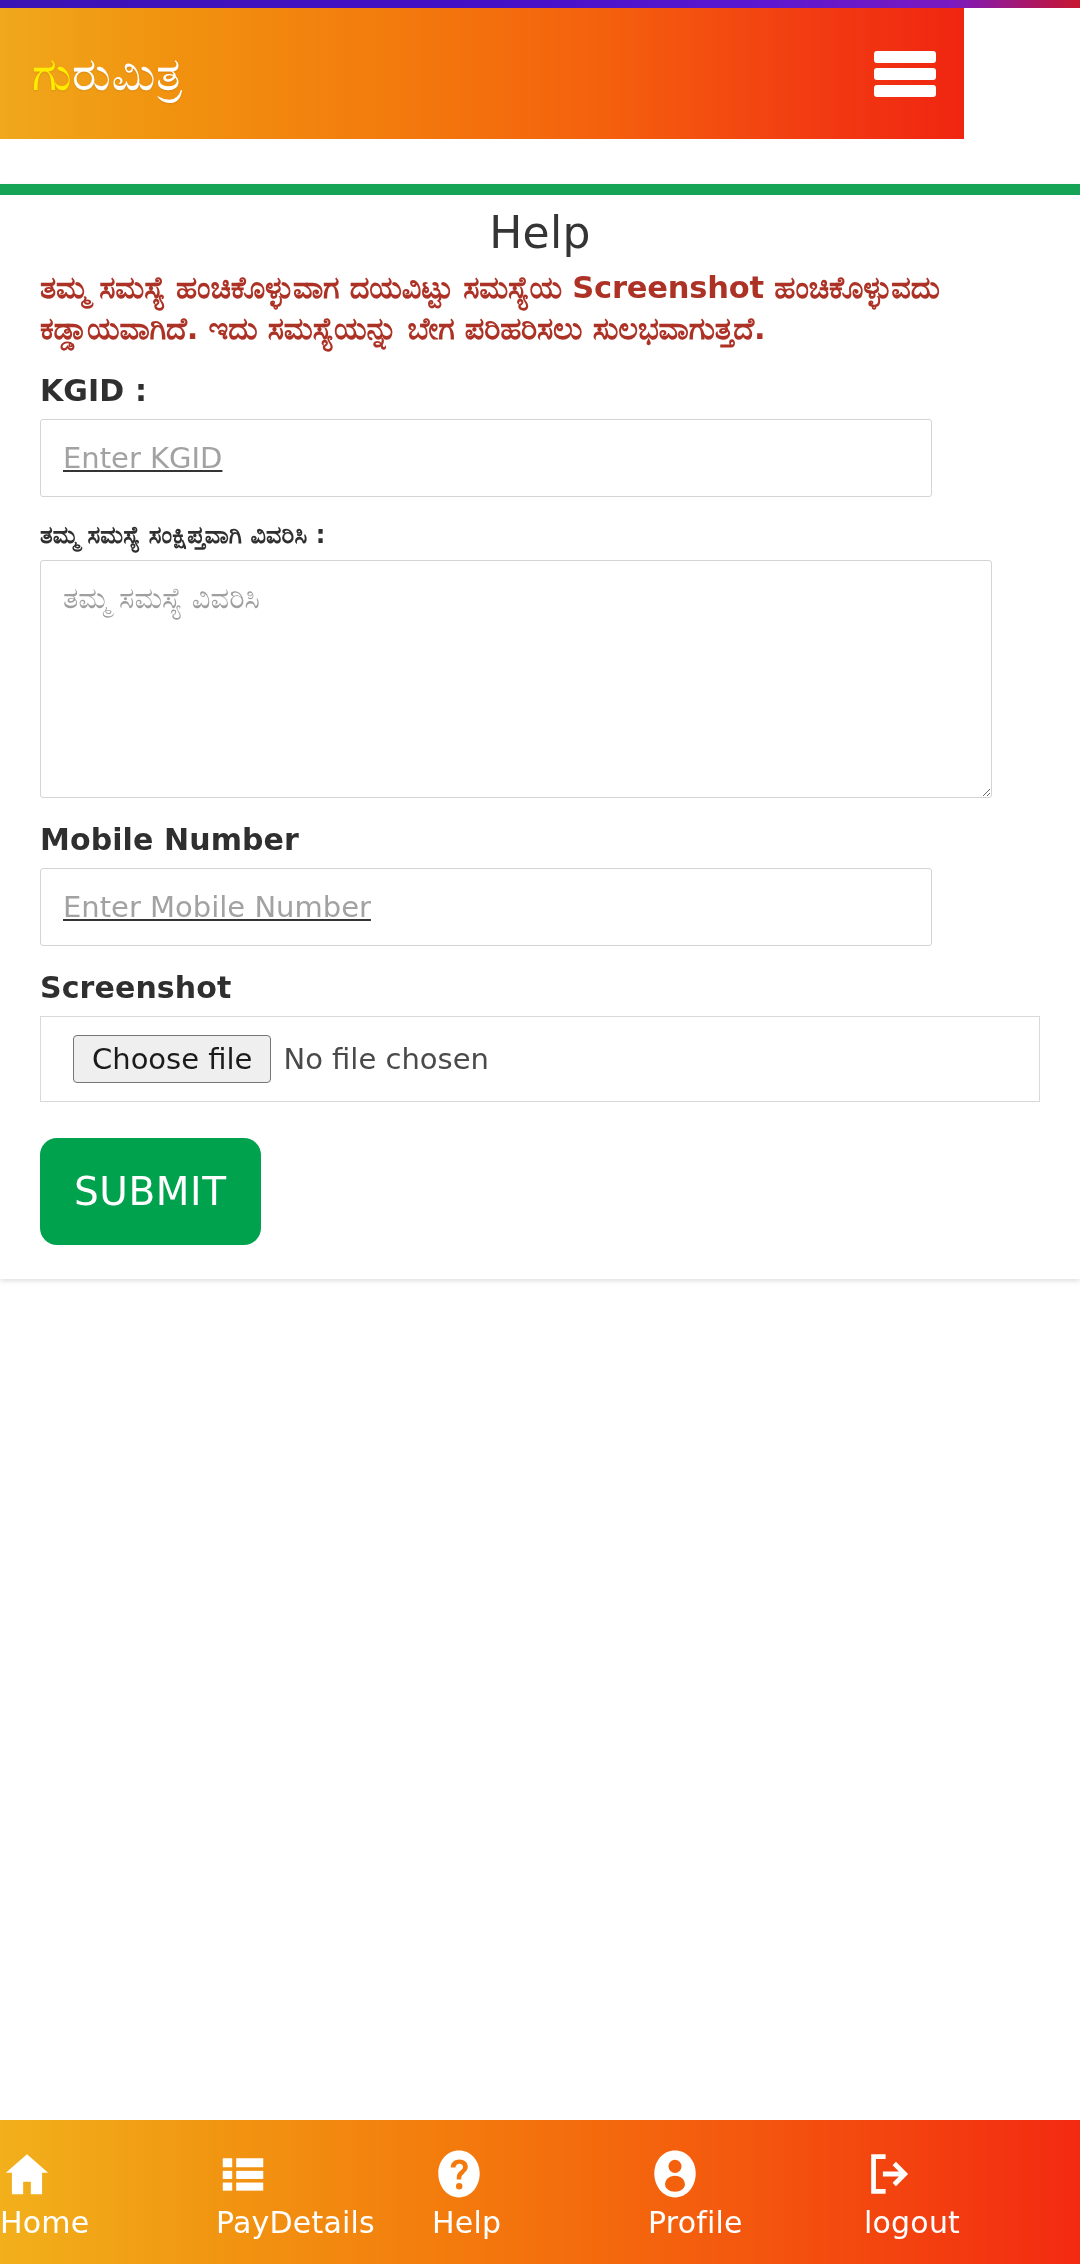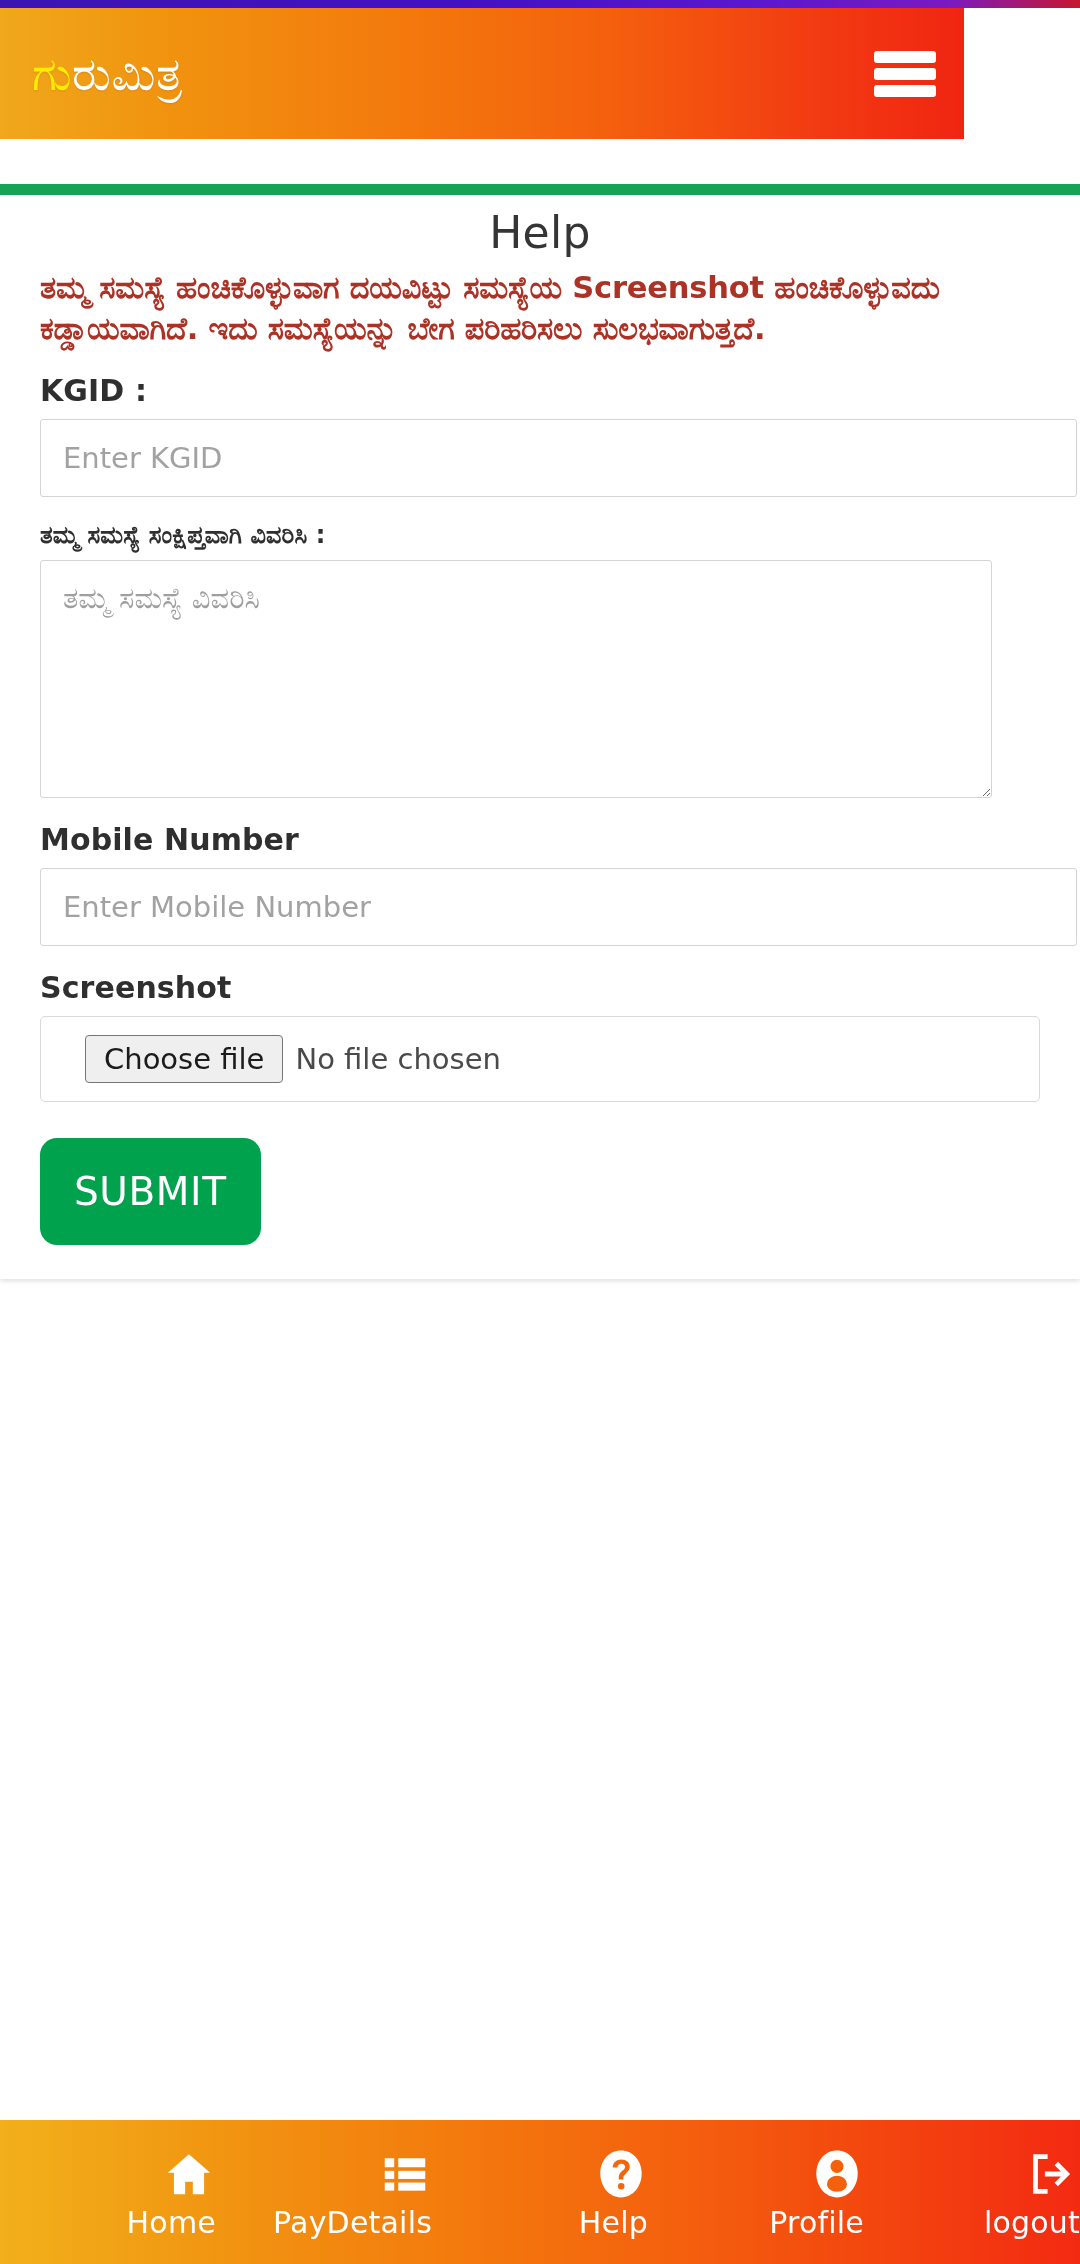--- a/index.html
+++ b/index.html
@@ -102,30 +102,31 @@
     font-weight: bold;
     color: #2f2f2f;
     margin-bottom: 11px;
     letter-spacing: 0.1px;
     margin-top: 24px;
   }
   .field-label.kn { font-weight: bold; font-size: 24px; }
 
   .txt-input {
     display: block;
-    width: 1037px;
+    width: 892px;
     height: 78px;
     border: 1.4px solid #d4d4d4;
     border-radius: 3px;
     background: #fff;
     font-family: "DejaVu Sans", sans-serif;
     font-size: 29px;
     color: #343434;
     padding: 0 22px;
     outline: none;
+    text-decoration: underline;
   }
   .txt-input::placeholder { color: #a2a2a2; }
 
   .field-block { margin-bottom: 9px; }
 
   .txt-area {
     display: block;
     width: 952px;
     height: 238px;
     border: 1.4px solid #d4d4d4;
@@ -139,25 +140,25 @@
     resize: vertical;
     line-height: 1.35;
   }
   .txt-area::placeholder { color: #9f9f9f; }
 
   
   .file-row {
     width: 1000px;
     height: 86px;
     border: 1.4px solid #d9d9d9;
-    border-radius: 5px;
+    border-radius: 0;
     background: #fff;
     display: flex;
     align-items: center;
-    padding-left: 44px;
+    padding-left: 32px;
   }
   .choose-file-btn {
     font-family: "DejaVu Sans", sans-serif;
     font-size: 29px;
     color: #1b1b1b;
     background: #efefef;
     border: 1.6px solid #767676;
     border-radius: 4px;
     padding: 7px 18px;
     cursor: pointer;
@@ -190,21 +191,21 @@
     width: 1080px;
     height: 144px;
     background: linear-gradient(90deg, #f2b01b 0%, #f19812 18%, #f37d0d 40%, #f4610d 62%, #f3430f 83%, #f32a12 100%);
     display: flex;
     align-items: center;
   }
   .nav-item {
     flex: 1;
     display: flex;
     flex-direction: column;
-    align-items: flex-end;
+    align-items: flex-start;
     justify-content: center;
     gap: 7px;
     cursor: pointer;
     color: #ffffff;
   }
   .nav-icon { width: 54px; height: 54px; display: block; }
   .nav-icon svg { width: 54px; height: 54px; display: block; fill: #ffffff; }
   .nav-label {
     font-size: 30px;
     color: #ffffff;

